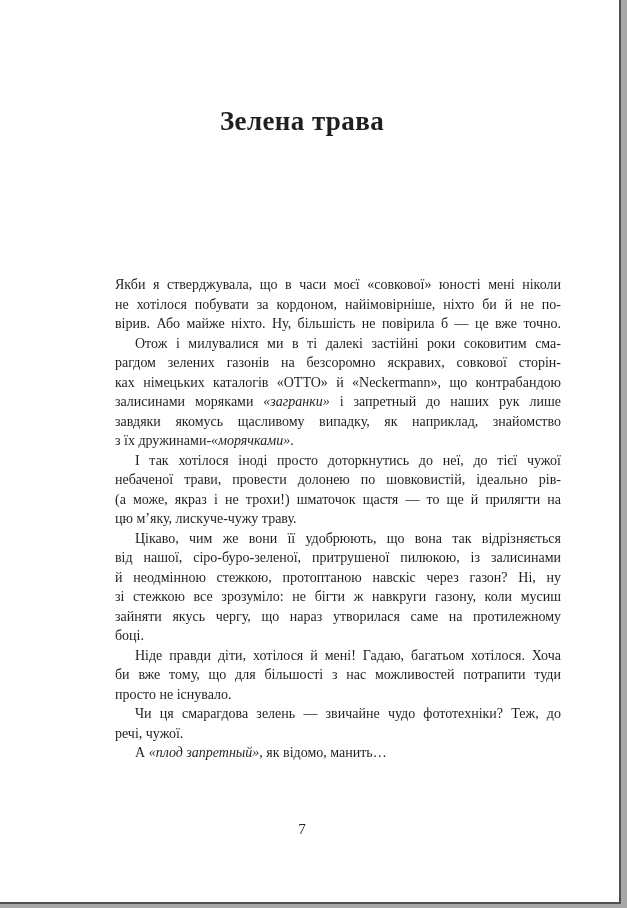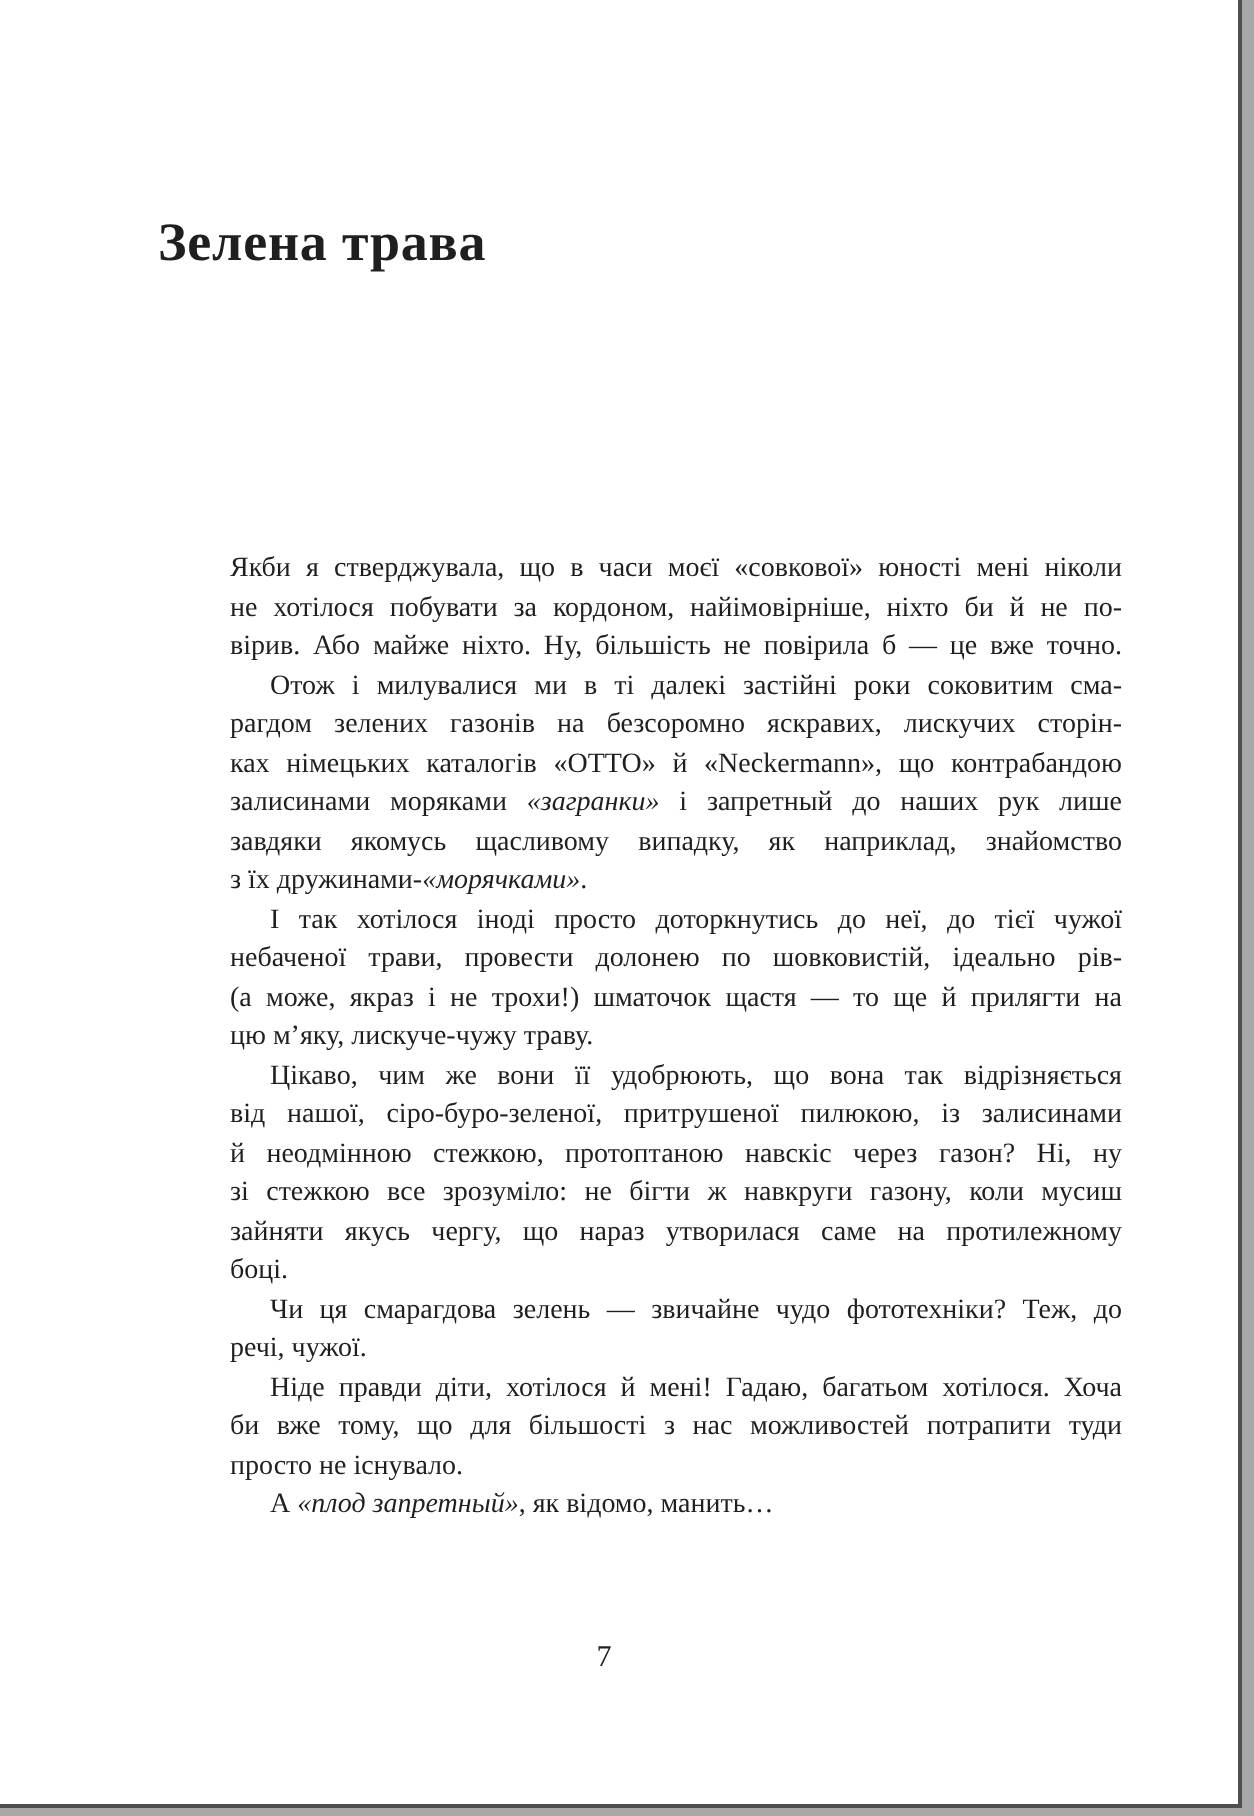--- a/index.html
+++ b/index.html
@@ -14,21 +14,21 @@
     position: absolute;
     left: 0; top: 0;
     width: 621px; height: 904px;
     background: var(--page_bg, #ffffff);
     border-right: 2px solid var(--edge_line, #4f4f4f);
     border-bottom: 2px solid var(--edge_line, #4f4f4f);
   }
   .title {
     position: absolute;
     top: 106px; left: 79px; width: 446px;
-    text-align: left;
+    text-align: center;
     font-size: 27px;
     font-weight: bold;
     letter-spacing: 0.4px;
     color: var(--text, #1f1f1f);
   }
   .text-block {
     position: absolute;
     top: 275px; left: 79px; width: 446px;
     font-size: 14px;
     color: var(--text, #1f1f1f);
@@ -58,48 +58,48 @@
   <h1 class="title">Зелена трава</h1>
 
   <div class="text-block">
       <div>
         <div class="line"><span>Якби я стверджувала, що в часи моєї «совкової» юності мені ніколи</span></div>
         <div class="line"><span>не хотілося побувати за кордоном, найімовірніше, ніхто би й не по-</span></div>
         <div class="line"><span>вірив. Або майже ніхто. Ну, більшість не повірила б — це вже точно.</span></div>
       </div>
       <div>
         <div class="line indent"><span>Отож і милувалися ми в ті далекі застійні роки соковитим сма-</span></div>
-        <div class="line"><span>рагдом зелених газонів на безсоромно яскравих, лискучих сторін-</span></div>
+        <div class="line"><span>рагдом зелених газонів на безсоромно яскравих, совкової сторін-</span></div>
         <div class="line"><span>ках німецьких каталогів «ОТТО» й «Neckermann», що контрабандою</span></div>
         <div class="line"><span>залисинами моряками </span><i>«загранки»</i><span> і запретный до наших рук лише</span></div>
         <div class="line"><span>завдяки якомусь щасливому випадку, як наприклад, знайомство</span></div>
         <div class="line last"><span>з їх дружинами-</span><i>«морячками»</i><span>.</span></div>
       </div>
       <div>
         <div class="line indent"><span>І так хотілося іноді просто доторкнутись до неї, до тієї чужої</span></div>
         <div class="line"><span>небаченої трави, провести долонею по шовковистій, ідеально рів-</span></div>
         <div class="line"><span>(а може, якраз і не трохи!) шматочок щастя — то ще й прилягти на</span></div>
         <div class="line last"><span>цю м’яку, лискуче-чужу траву.</span></div>
       </div>
       <div>
         <div class="line indent"><span>Цікаво, чим же вони її удобрюють, що вона так відрізняється</span></div>
         <div class="line"><span>від нашої, сіро-буро-зеленої, притрушеної пилюкою, із залисинами</span></div>
         <div class="line"><span>й неодмінною стежкою, протоптаною навскіс через газон? Ні, ну</span></div>
         <div class="line"><span>зі стежкою все зрозуміло: не бігти ж навкруги газону, коли мусиш</span></div>
         <div class="line"><span>зайняти якусь чергу, що нараз утворилася саме на протилежному</span></div>
         <div class="line last"><span>боці.</span></div>
       </div>
       <div>
-        <div class="line indent"><span>Чи ця смарагдова зелень — звичайне чудо фототехніки? Теж, до</span></div>
-        <div class="line last"><span>речі, чужої.</span></div>
-      </div>
-      <div>
         <div class="line indent"><span>Ніде правди діти, хотілося й мені! Гадаю, багатьом хотілося. Хоча</span></div>
         <div class="line"><span>би вже тому, що для більшості з нас можливостей потрапити туди</span></div>
         <div class="line last"><span>просто не існувало.</span></div>
+      </div>
+      <div>
+        <div class="line indent"><span>Чи ця смарагдова зелень — звичайне чудо фототехніки? Теж, до</span></div>
+        <div class="line last"><span>речі, чужої.</span></div>
       </div>
       <div>
         <div class="line last indent"><span>А </span><i>«плод запретный»</i><span>, як відомо, манить…</span></div>
       </div>
     </div>
 
   <div class="page-number">7</div>
 </div>
 
 </body></html>

